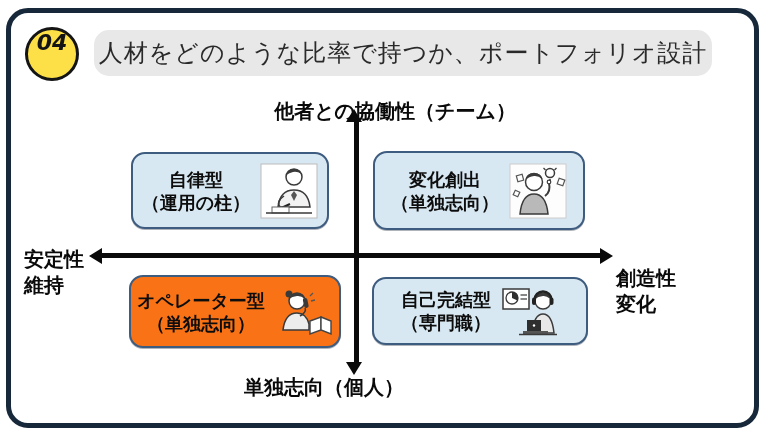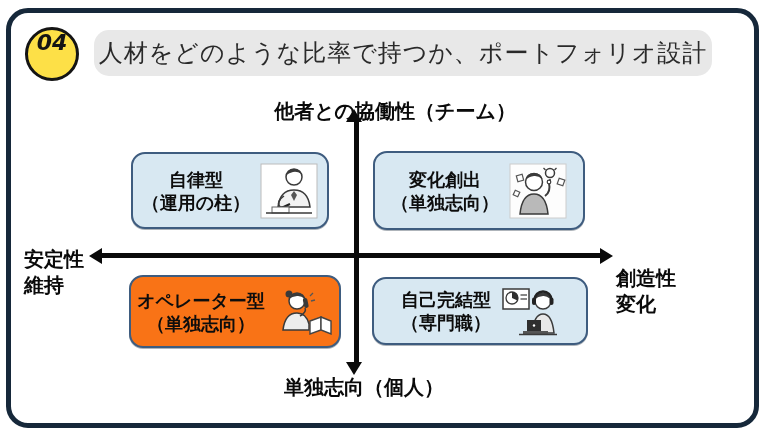--- a/index.html
+++ b/index.html
@@ -23,21 +23,21 @@
   }
   .title-bar {
     position:absolute; left:94px; top:30px; width:618px; height:46px;
     background:#e8e8e8; border-radius:15px;
     display:flex; align-items:center; justify-content:center;
     font-size:24px; font-weight:500; color:#2a2a2a; letter-spacing:1px;
     white-space:nowrap;
   }
   .axis-label { position:absolute; font-weight:700; font-size:20px; color:#0a0a0a; }
   .axis-top    { left:216px; top:98px;  width:300px; text-align:right; }
-  .axis-bottom { left:244px; top:374px; width:200px; text-align:right; }
+  .axis-bottom { left:244px; top:374px; width:200px; text-align:left; }
   .axis-left   { left:24px;  top:246px; line-height:26px; }
   .axis-right  { left:616px; top:233px; line-height:26px;margin-top:32px; }
 
   .v-line { position:absolute; left:354px; top:121px; width:5px; height:241px; background:#0a0a0a; }
   .h-line { position:absolute; left:102px; top:253px; width:498px; height:5px; background:#0a0a0a; }
   .arr { position:absolute; width:0; height:0; }
   .arr-up    { left:346px; top:109px; border-left:8px solid transparent; border-right:8px solid transparent; border-bottom:13px solid #0a0a0a; }
   .arr-down  { left:346px; top:362px; border-left:8px solid transparent; border-right:8px solid transparent; border-top:13px solid #0a0a0a; }
   .arr-left  { left:89px;  top:248px; border-top:8px solid transparent; border-bottom:8px solid transparent; border-right:13px solid #0a0a0a; }
   .arr-right { left:600px; top:248px; border-top:8px solid transparent; border-bottom:8px solid transparent; border-left:13px solid #0a0a0a; }

